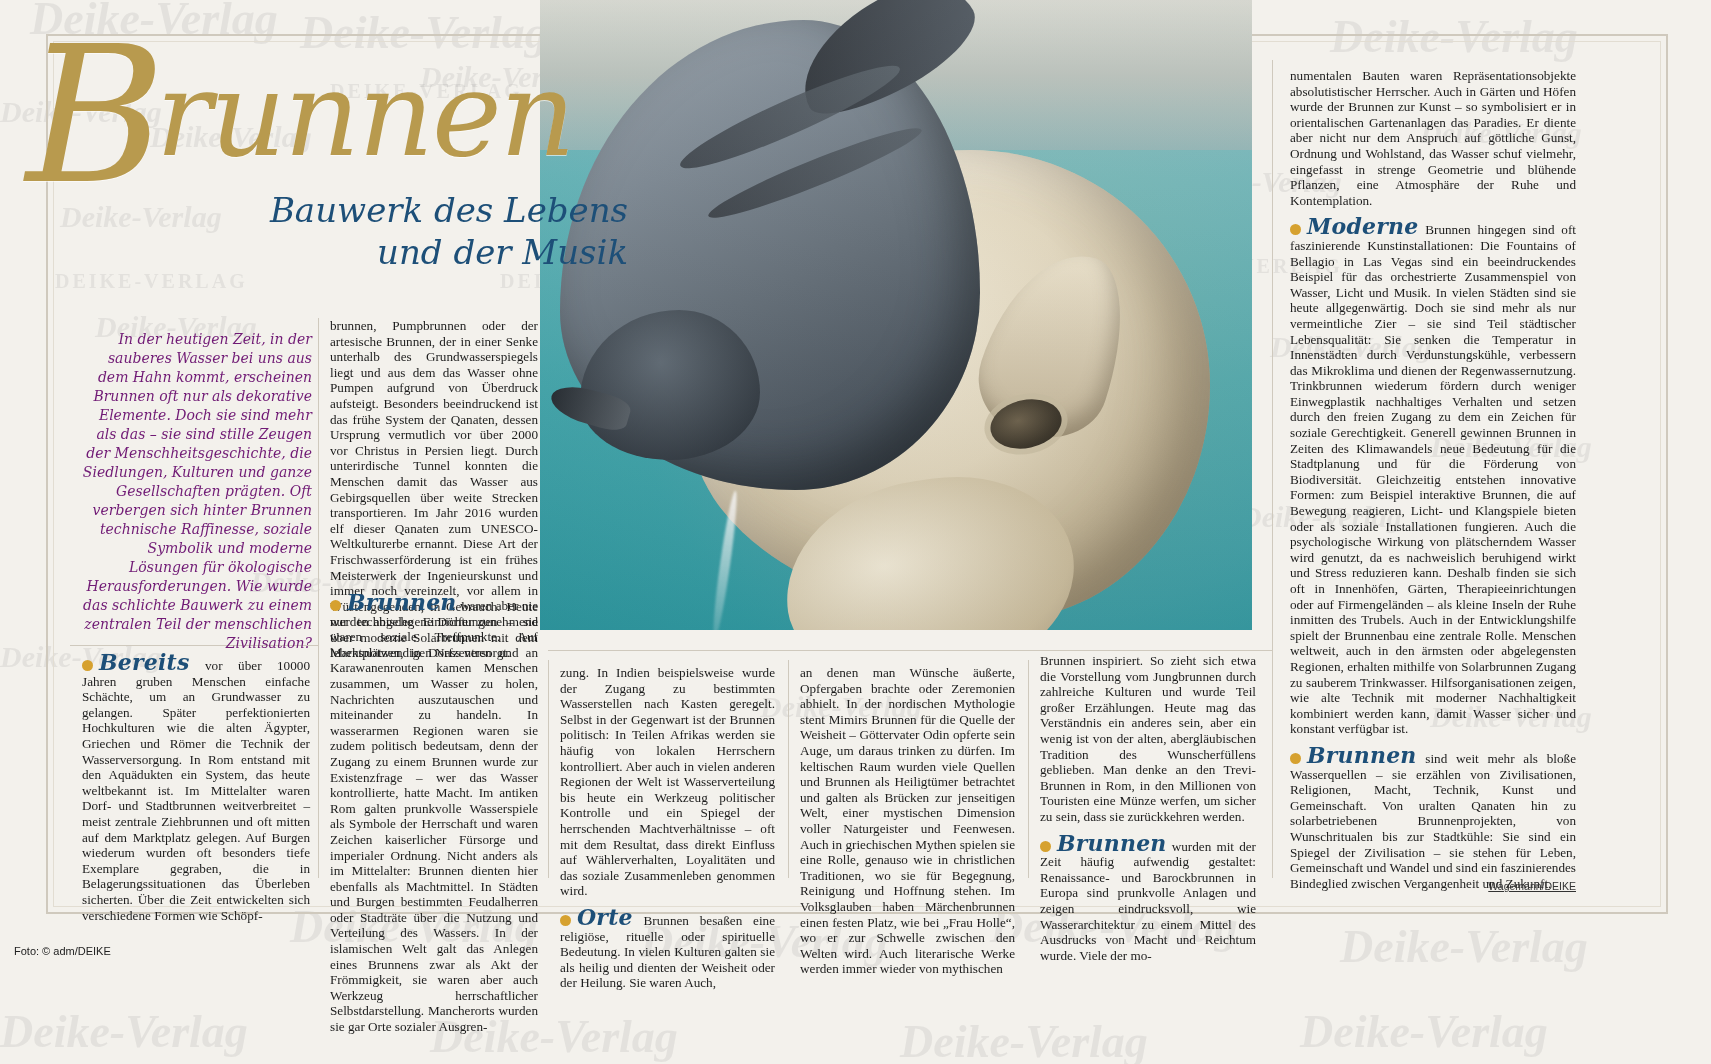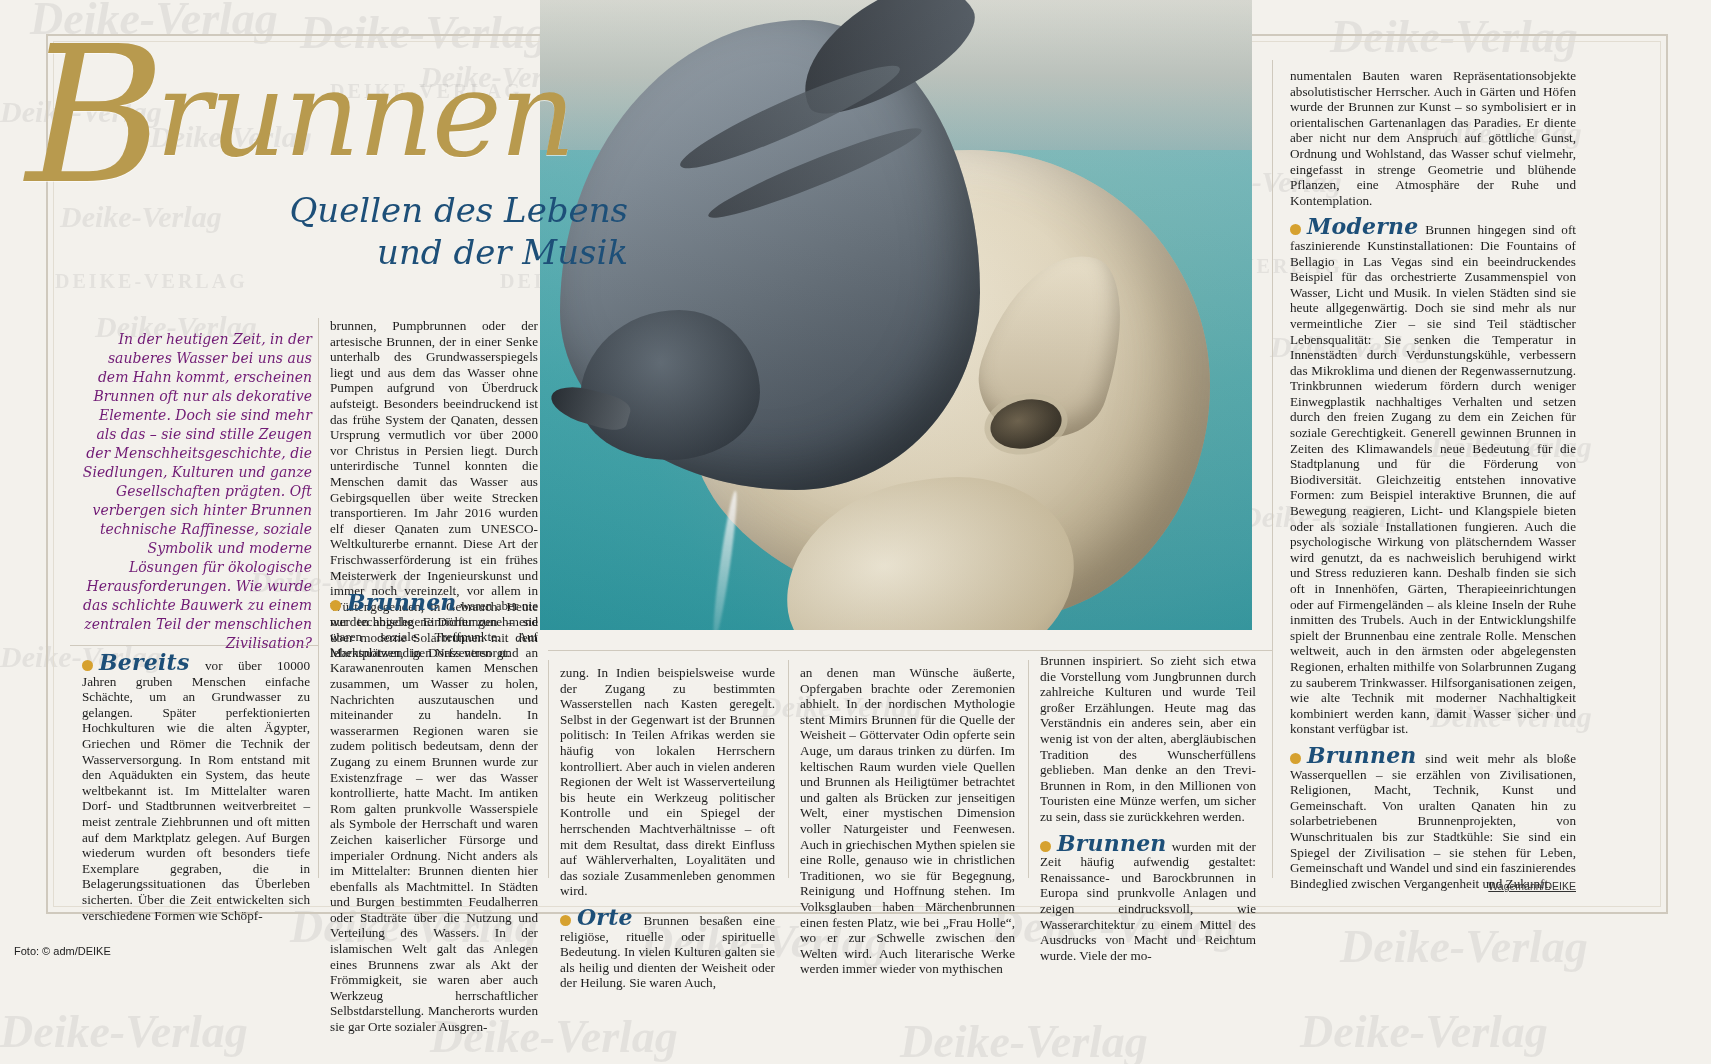--- a/index.html
+++ b/index.html
@@ -282,21 +282,21 @@
   <div class="wm big" style="left:1300px;top:1005px;">Deike-Verlag</div>
 </div>
 
 <div class="page">
   <div class="page-inner"></div>
 </div>
 
 <div class="masthead">
   <div class="title"><span class="cap">B</span><span>runnen</span></div>
   <div class="subtitle">
-    <div>Quellen des Lebens</div>
+    <div>Bauwerk des Lebens</div>
     <div>und der Musik</div>
   </div>
 </div>
 
 <div class="photo" title="">
   <div class="water"></div>
   <div class="blurtop"></div>
   <div class="creature">
     <div class="ear"></div>
     <div class="eye"></div>

